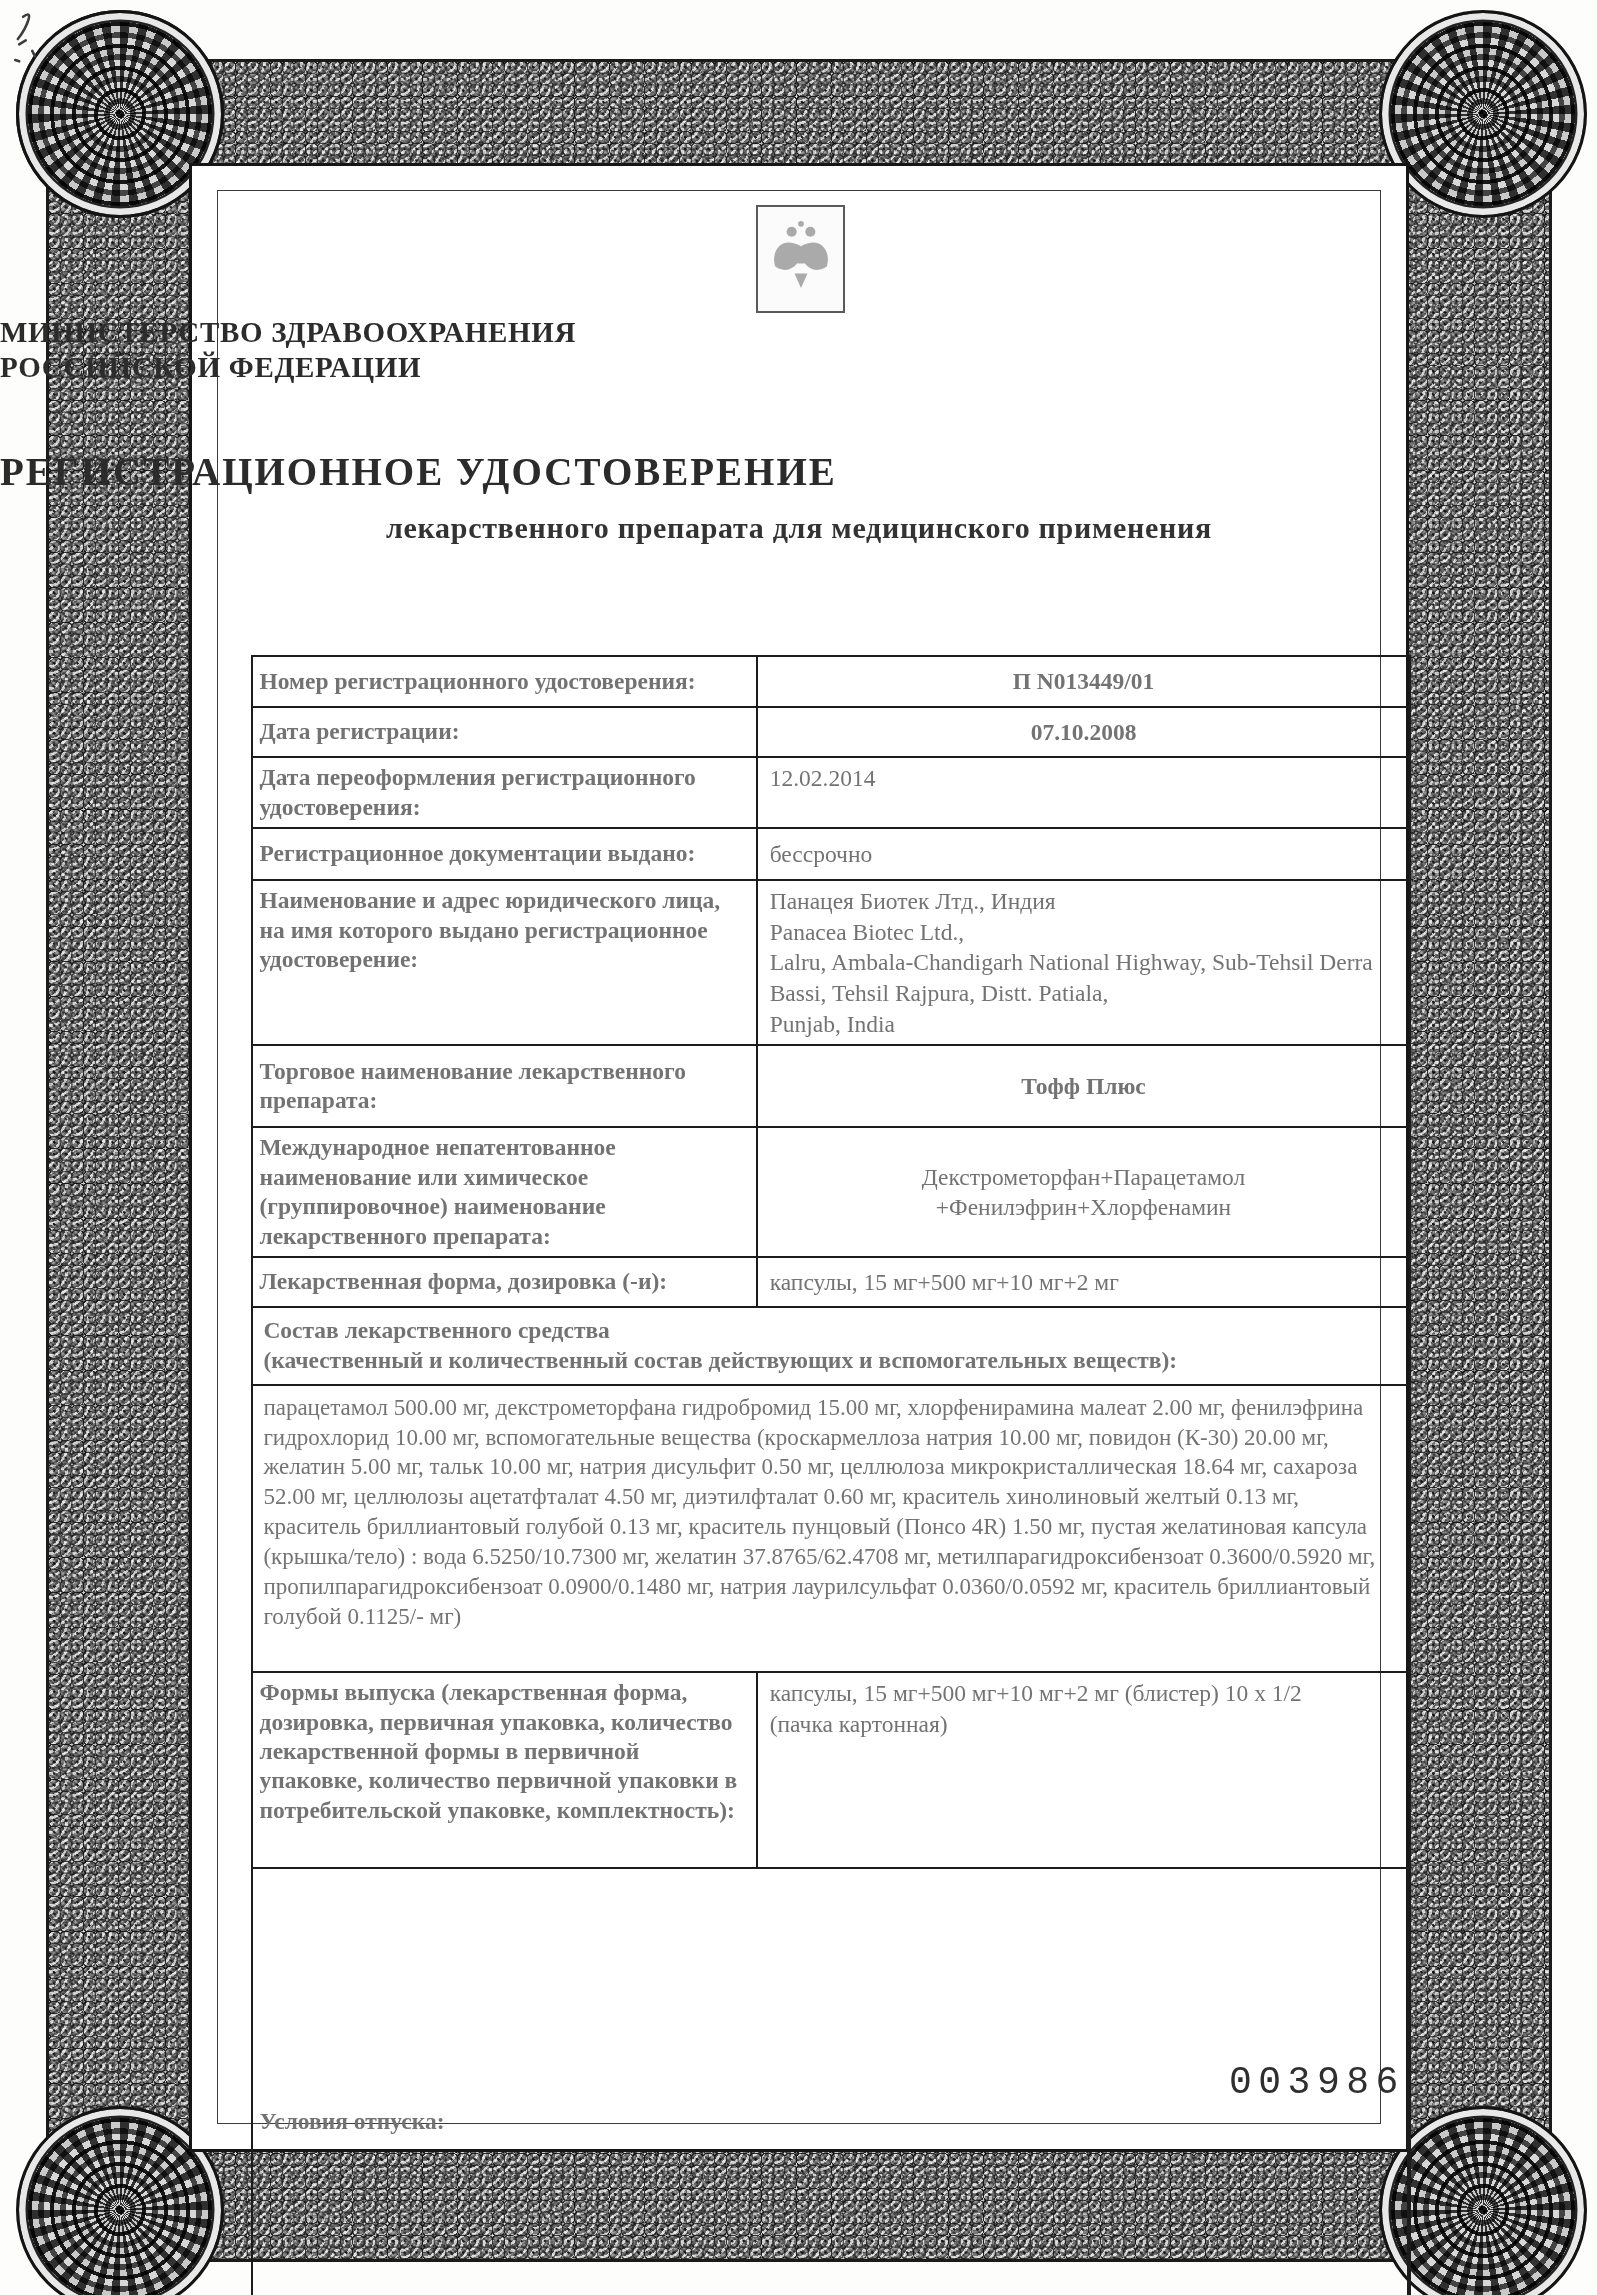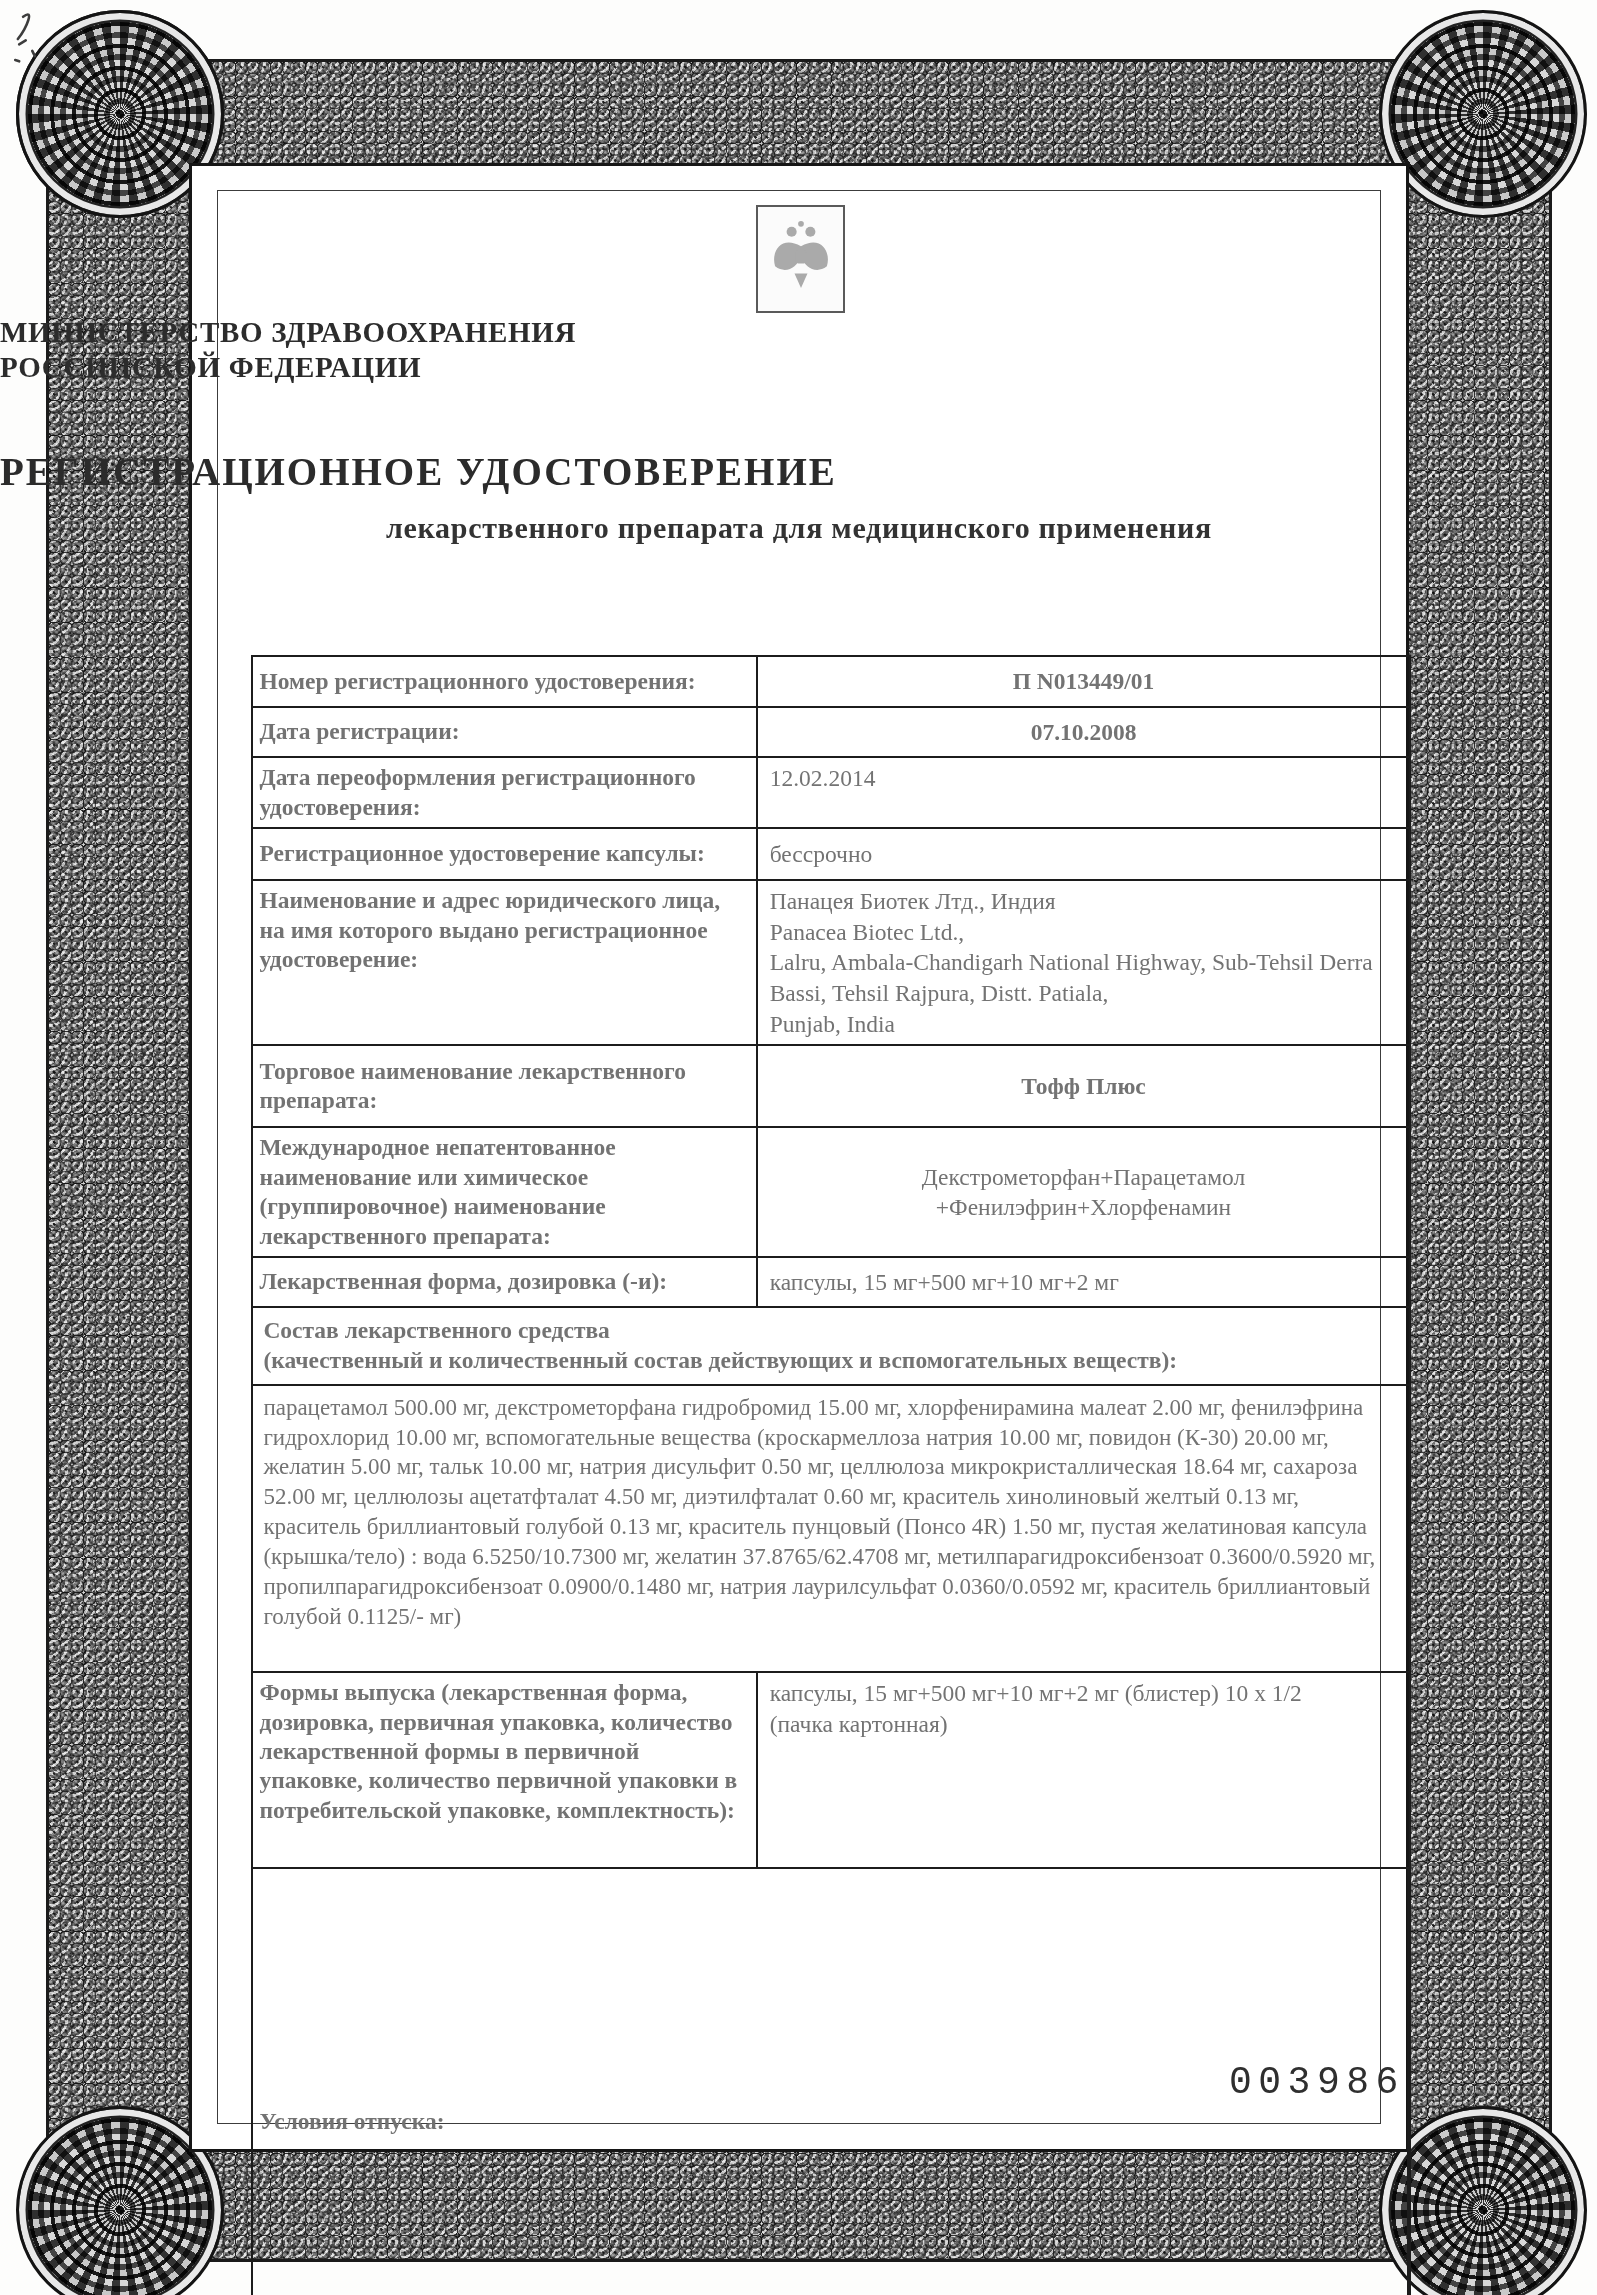--- a/index.html
+++ b/index.html
@@ -151,21 +151,21 @@
       <div class="lbl vcenter">Дата регистрации:</div>
       <div class="val vcenter center bold">07.10.2008</div>
     </div>
 
     <div class="row r2">
       <div class="lbl">Дата переоформления регистрационного удостоверения:</div>
       <div class="val">12.02.2014</div>
     </div>
 
     <div class="row r3">
-      <div class="lbl vcenter">Регистрационное удостоверение капсулы:</div>
+      <div class="lbl vcenter">Регистрационное документации выдано:</div>
       <div class="val vcenter">бессрочно</div>
     </div>
 
     <div class="row r4">
       <div class="lbl">Наименование и адрес юридического лица, на имя которого выдано регистрационное удостоверение:</div>
       <div class="val preline">Панацея Биотек Лтд., Индия
 Panacea Biotec Ltd.,
 Lalru, Ambala-Chandigarh National Highway, Sub-Tehsil Derra Bassi, Tehsil Rajpura, Distt. Patiala,
 Punjab, India</div>
     </div>

